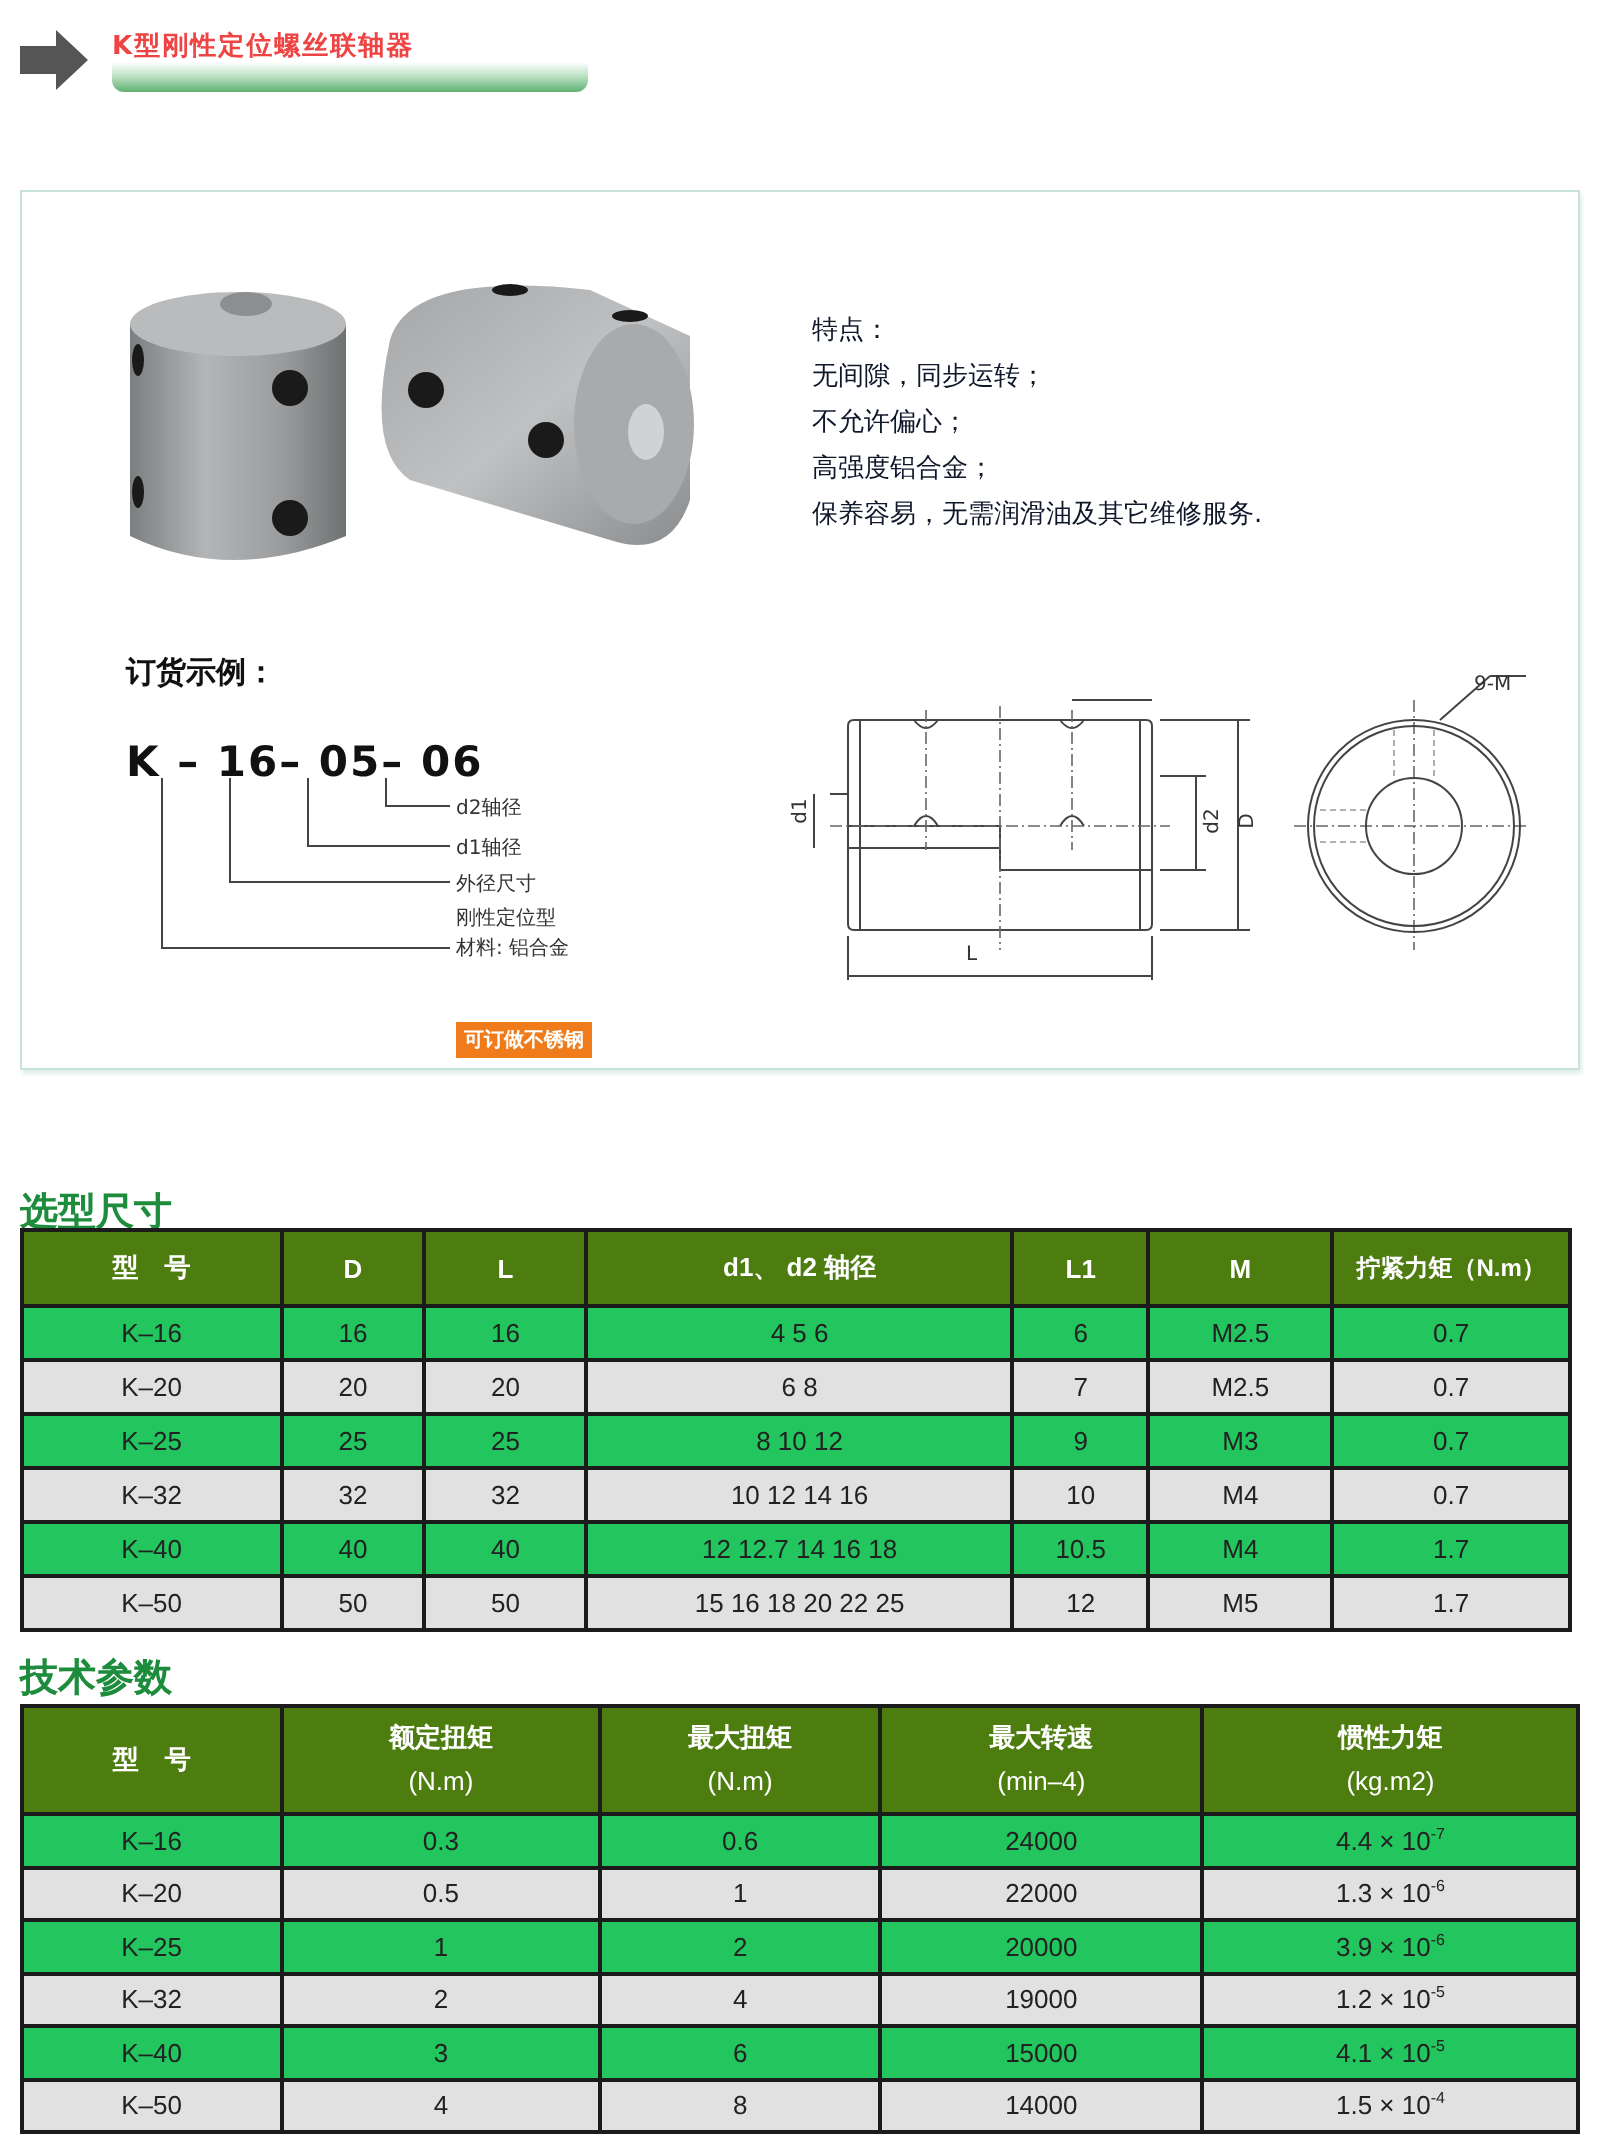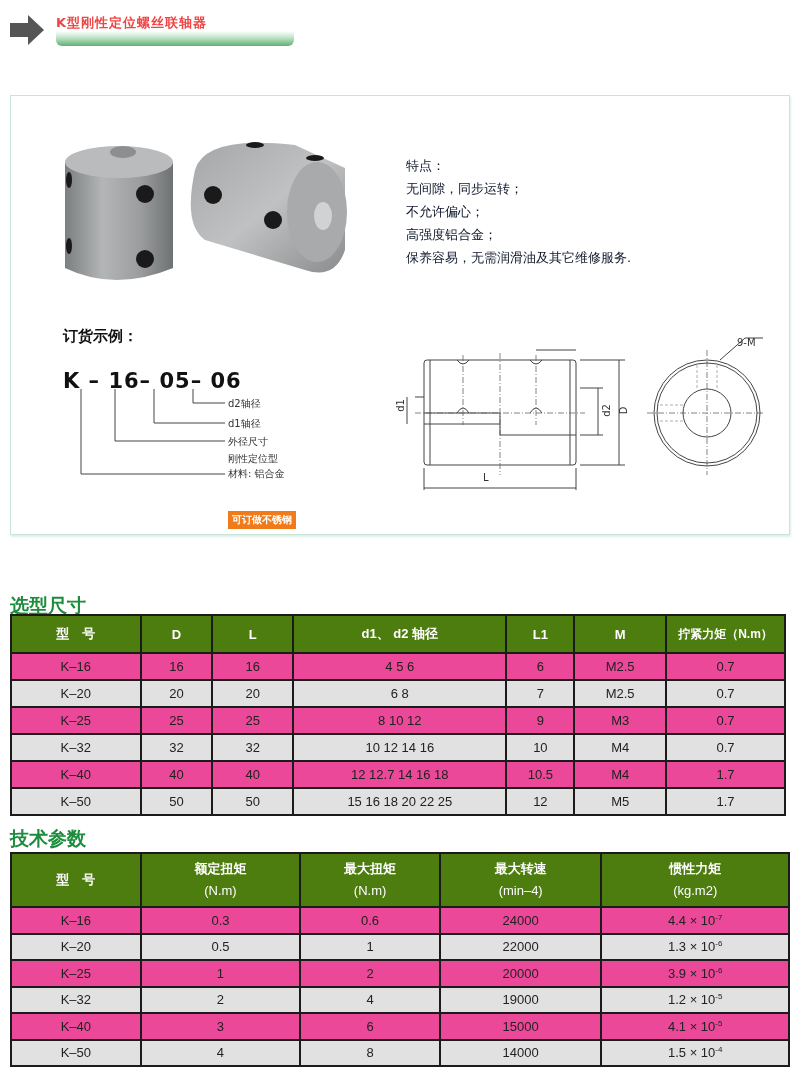--- a/index.html
+++ b/index.html
@@ -34,21 +34,21 @@
 
   
   .section-h { font-size: 19px; font-weight: bold; color: #1d8c3c; white-space: nowrap; text-align: center; }
 
   
   table { border-collapse: collapse; position: absolute; left: 10px; }
   th, td { border: 2px solid #1b1b1b; text-align: center; font-family: "Liberation Sans", sans-serif; }
   th { background: #4d7c0f; color: #fff; font-weight: bold; font-size: 13px; }
   td { font-size: 13px; color: #222; height: 27px; }
   tr.alt td { background: #e1e1e1; }
-  tr.norm td { background: #ec4899; }
+  tr.norm td { background: #22c55e; }
   .t1 { top: 614px; width: 776px; }
   .t1 th { height: 38px; }
   .t2 { top: 852px; width: 780px; }
   .t2 th { height: 54px; line-height: 22px; font-size: 13px; }
   .t2 td { height: 26.5px; }
   sup { font-size: 8px; vertical-align: super; line-height: 0; }
 </style>
 </head>
 <body>
 

